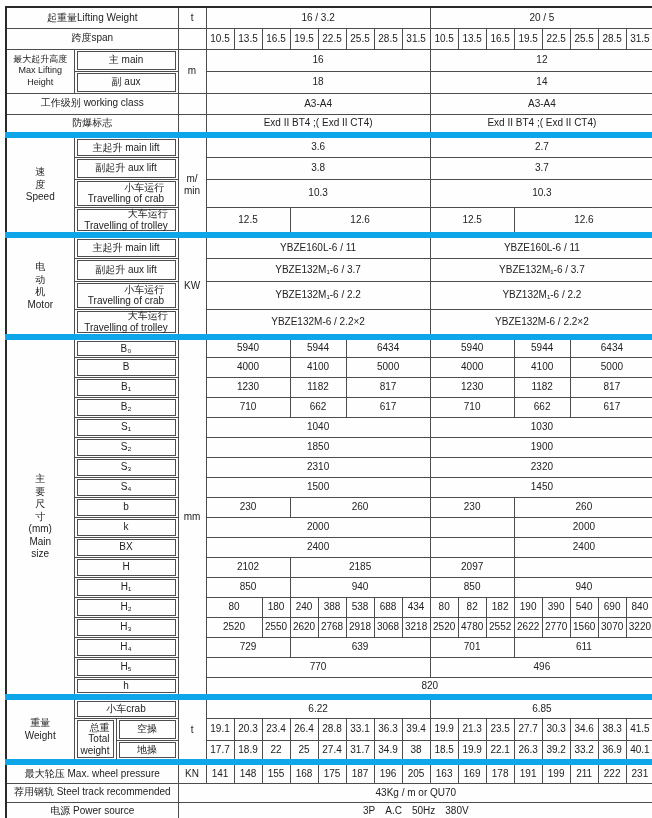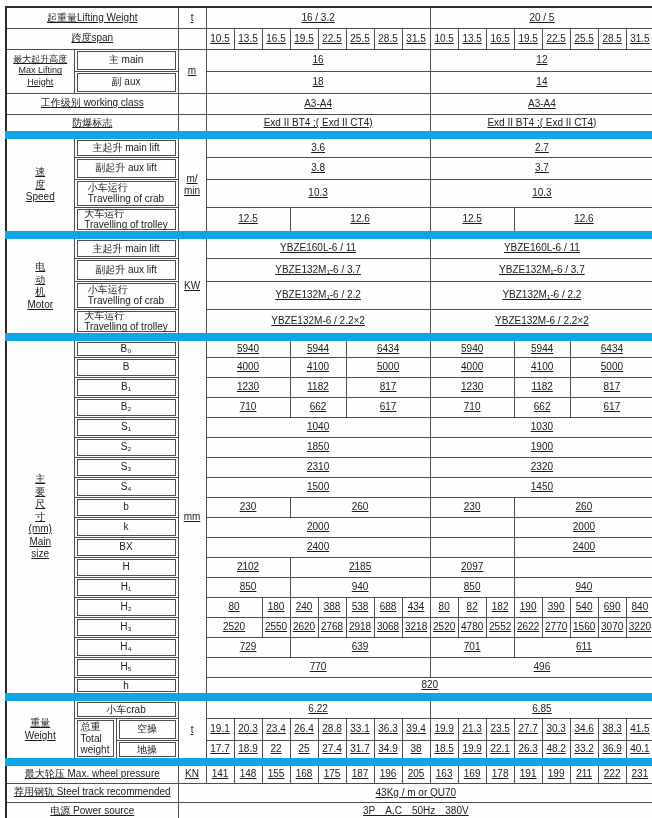--- a/index.html
+++ b/index.html
@@ -1,44 +1,44 @@
 <!DOCTYPE html>
 <html><head>
 <meta charset="utf-8">
 <style>
   html,body { margin:0; padding:0; background:#e9e9e9; }
   .page {
     width:652px; height:818px; background:#fefefe; box-sizing:border-box;
     padding:6px 18px 0 5px; font-family:"Liberation Sans","DejaVu Sans",sans-serif;
-    color:#1c1c1c; margin:0 auto;text-decoration:underline;
+    color:#1c1c1c; margin:0 auto;
   }
   table.spec {
     border-collapse:collapse; table-layout:fixed; width:642px;
     border:2px solid #2a2a2a;
   }
   td {
     border:1px solid #4d4d4d; text-align:center; vertical-align:middle;
     font-size:10px; line-height:1.18; padding:0; overflow:hidden;
     white-space:pre-line; color:#222;
   }
   tr { height:22px; }
   tr.h21 { height:21px; }
   tr.h23 { height:23px; }
   tr.t28 { height:28px; }
   tr.sz  { height:20px; }
   tr.b19 { height:19px; }
-  tr.sec > td { border-top:8px solid #0ea5e9;margin-top:44px; }
+  tr.sec > td { border-top:6px solid #0ea5e9;margin-top:44px; }
   td.lbl { font-size:10px; line-height:1.25; }
   td.sm, td.sm .bx { font-size:9px; }
   td.unit { font-size:10px; }
   td.box { position:relative; }
   td.box .bx {
     position:absolute; top:1px; bottom:1px; left:2px; right:2px;
     border:1px solid #4d4d4d; display:flex; align-items:center; justify-content:center;
-    text-align:left; white-space:pre-line; line-height:1.15; font-size:10px;
+    text-align:right; white-space:pre-line; line-height:1.15; font-size:10px;
   }
 </style>
 </head>
 <body>
 
 <div class="page">
   <table class="spec">
     <colgroup>
       <col style="width:68px">
         <col style="width:42px">
@@ -356,21 +356,21 @@
           <td>22</td>
           <td>25</td>
           <td>27.4</td>
           <td>31.7</td>
           <td>34.9</td>
           <td>38</td>
           <td>18.5</td>
           <td>19.9</td>
           <td>22.1</td>
           <td>26.3</td>
-          <td>48.2</td>
+          <td>39.2</td>
           <td>33.2</td>
           <td>36.9</td>
           <td>40.1</td>
         </tr>
         <tr class="h21 sec">
           <td colspan="3" class="lbl">最大轮压 Max. wheel pressure</td>
           <td class="unit">KN</td>
           <td>141</td>
           <td>148</td>
           <td>155</td>

